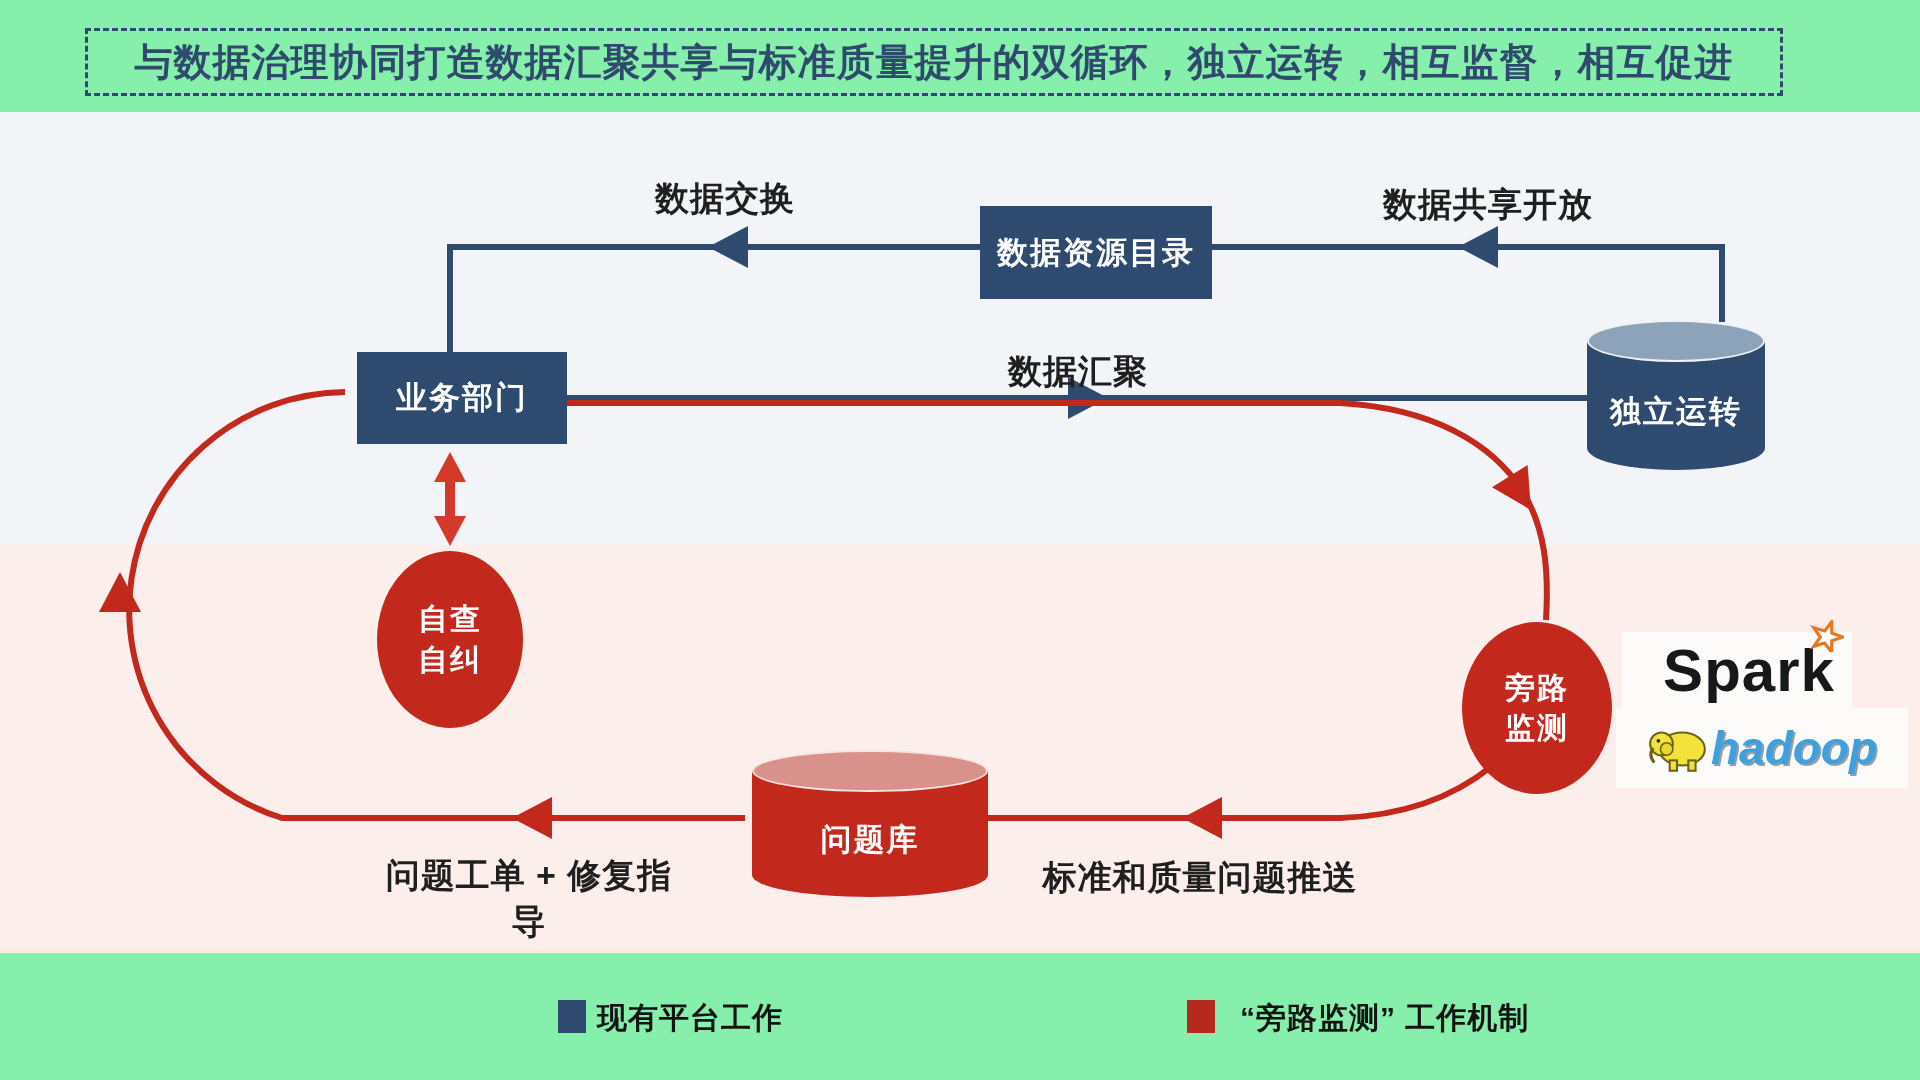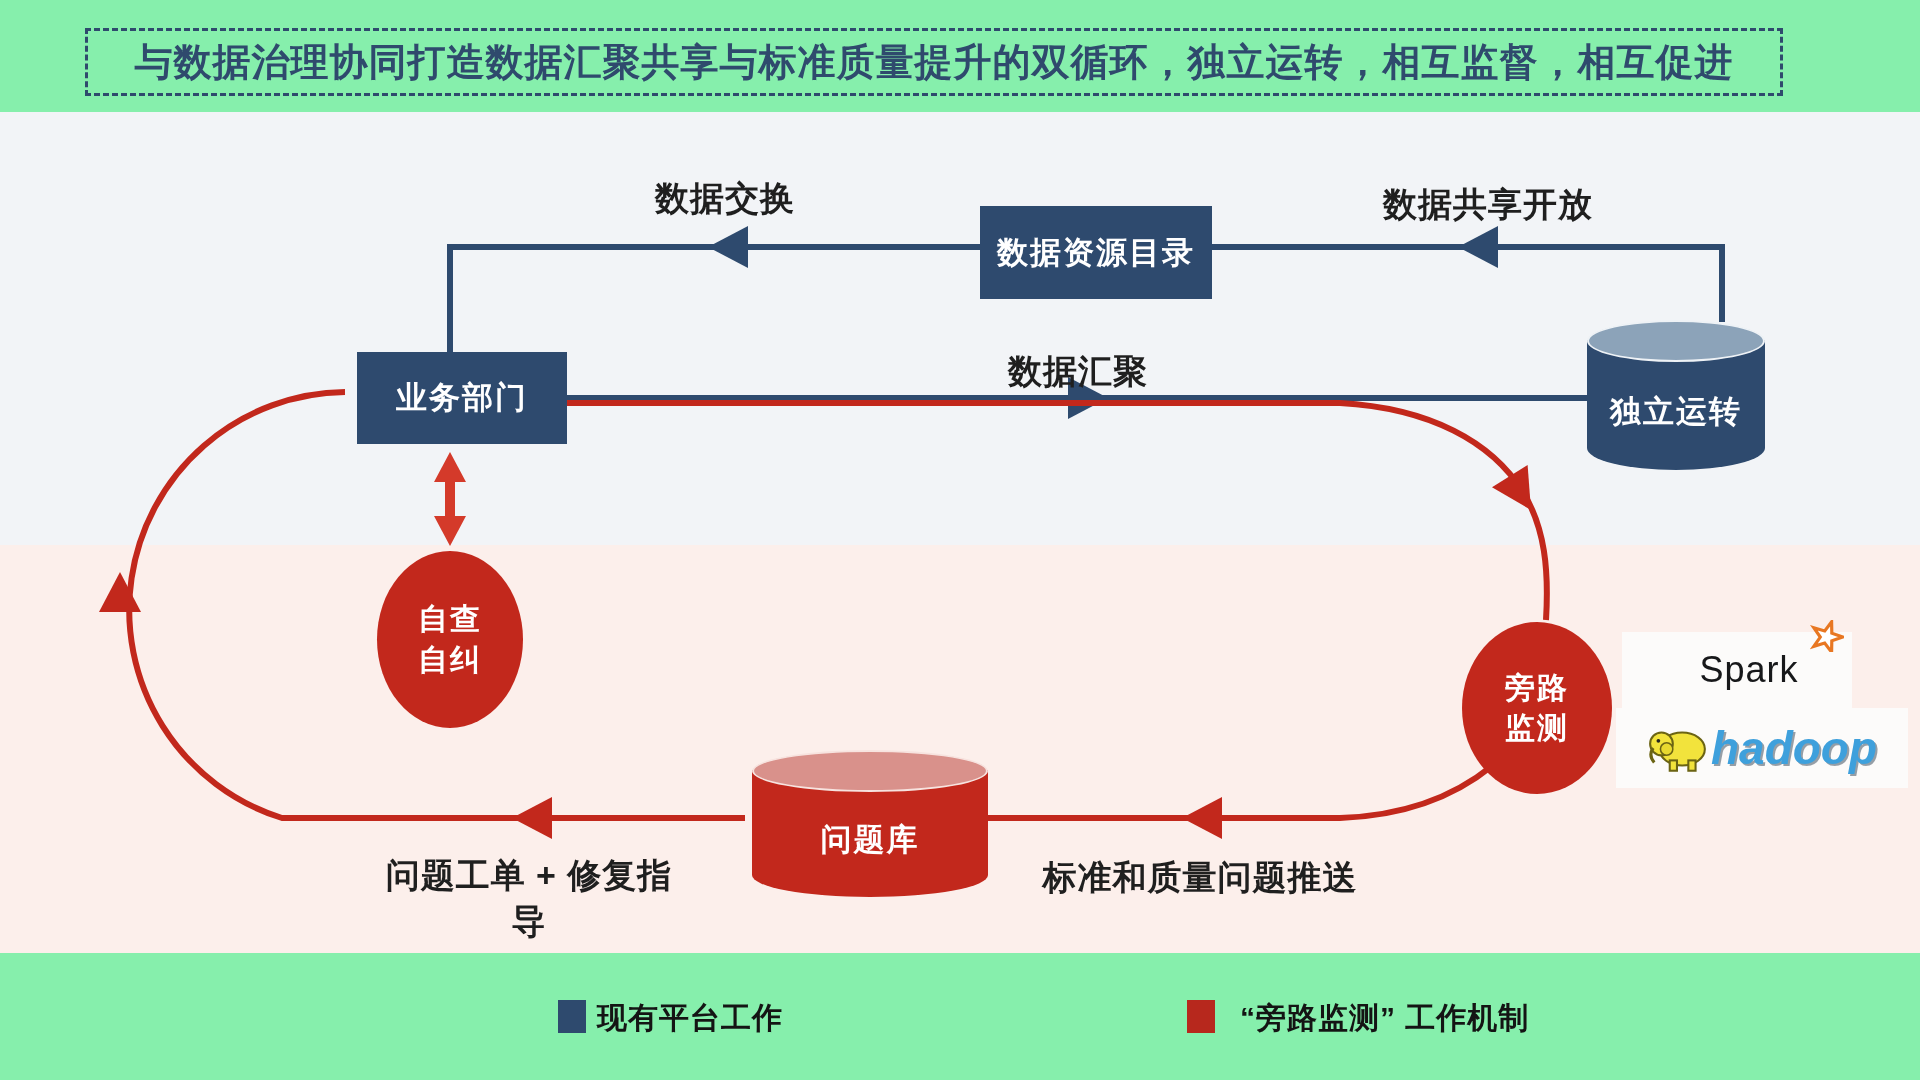--- a/index.html
+++ b/index.html
@@ -34,21 +34,21 @@
   .cyl-navy .cyl-body{background:#2e4a6e;border-radius:0 0 50% 50% / 0 0 22px 22px;}
   .cyl-navy .cyl-top{background:#8ca3b9;border:2px solid #eef2f6;}
   .cyl-red .cyl-body{background:#c2281c;border-radius:0 0 50% 50% / 0 0 22px 22px;}
   .cyl-red .cyl-top{background:#d9918b;border:2px solid #f7e3df;}
 
   
   .flow-label{position:absolute;width:320px;text-align:center;font-size:34px;font-weight:700;color:#1f1f1f;letter-spacing:1px;}
 
   
   .logo-patch{position:absolute;background:#fcfbfa;display:flex;align-items:center;justify-content:center;}
-  .spark-text{font-size:36px;font-weight:normal;color:#17181a;letter-spacing:1px;margin-left:24px;}
+  .spark-text{font-size:60px;font-weight:bold;color:#17181a;letter-spacing:1px;margin-left:24px;}
   .spark-star{position:absolute;right:8px;top:-12px;}
   .hadoop-text{font-size:46px;font-weight:800;color:#3ea0dc;letter-spacing:0;text-shadow:2px 2px 0 rgba(25,45,65,.45);font-style:italic;}
 
   
   .legend-swatch{position:absolute;width:28px;height:33px;}
   .legend-label{position:absolute;font-size:30px;font-weight:700;color:#141414;letter-spacing:1px;white-space:nowrap;}
 </style>
 </head>
 <body>
 

